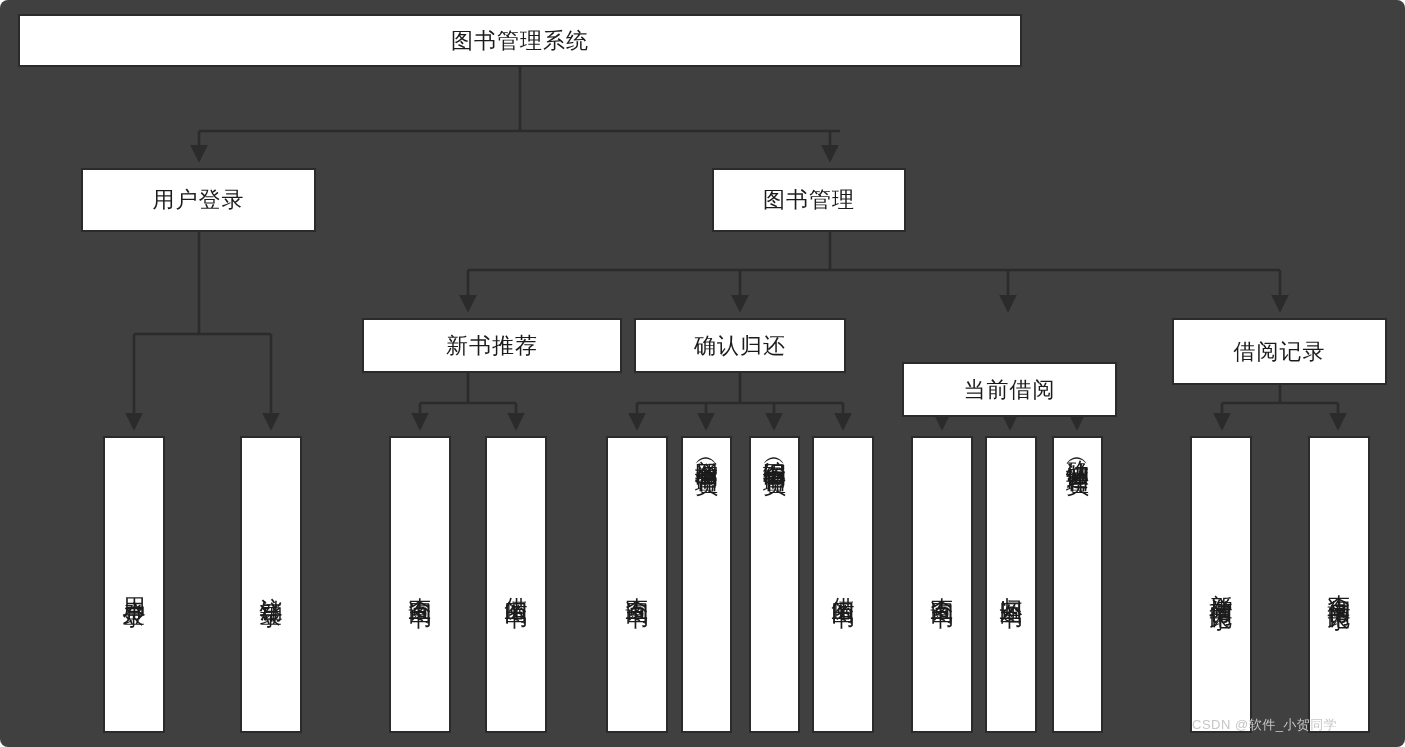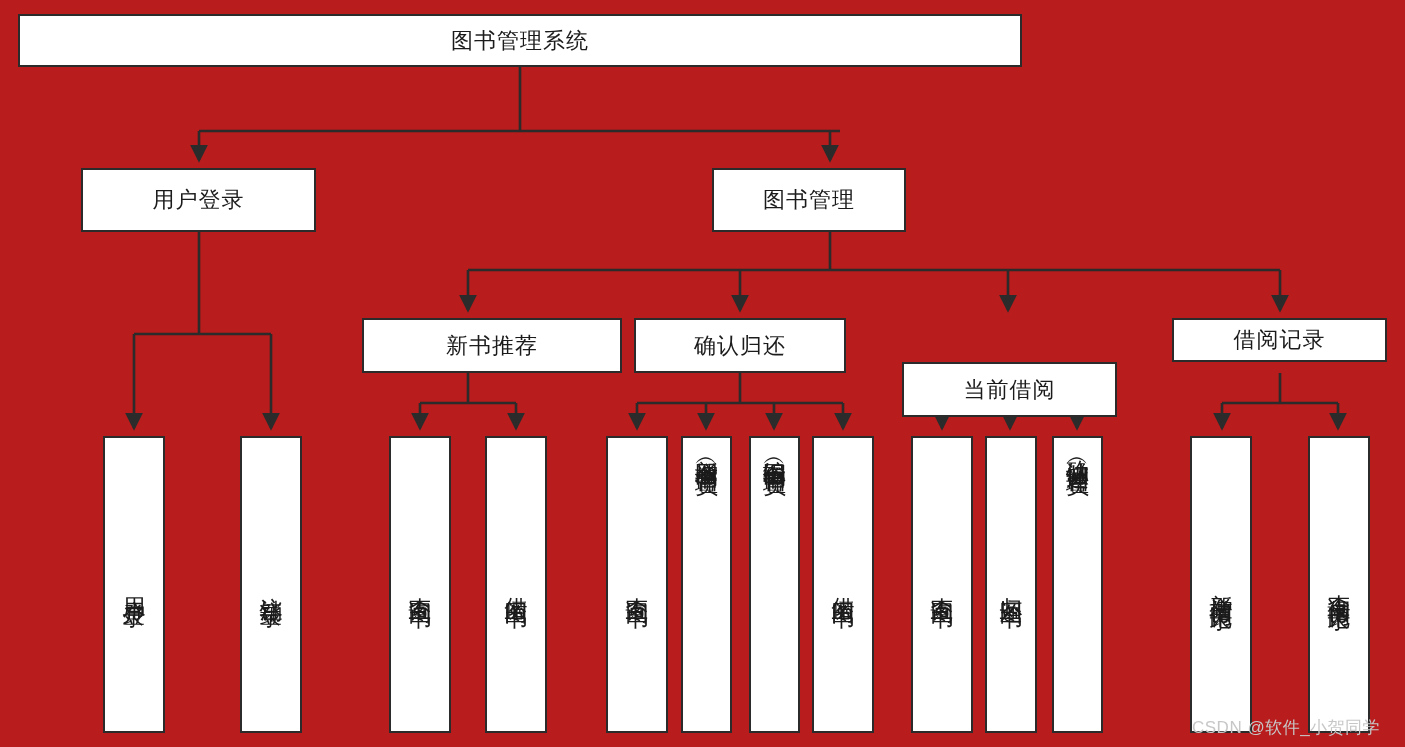--- a/index.html
+++ b/index.html
@@ -8,22 +8,23 @@
     padding: 0;
     background: #ffffff;
   }
   body {
     font-family: "Liberation Sans", "DejaVu Sans", sans-serif;
   }
   #canvas {
     position: relative;
     width: 1405px;
     height: 747px;
-    background: #b91c1c;
+    background: #404040;
     overflow: hidden;
+    border-radius: 8px;
   }
   #edges {
     position: absolute;
     left: 0;
     top: 0;
     width: 1405px;
     height: 747px;
   }
   .node {
     position: absolute;
@@ -65,21 +66,21 @@
   }
   .node.vertical.tall .label {
     letter-spacing: 2px;
   }
   .node.vertical.center {
     align-items: center;
     padding-top: 0;
   }
   .watermark {
     position: absolute;
-    font-size: 17px;
+    font-size: 13px;
     color: #c7c7c7;
     letter-spacing: 0.5px;
     z-index: 5;
     white-space: nowrap;
   }
 </style>
 </head>
 <body>
 
 <div id="canvas">
@@ -147,21 +148,21 @@
 
   <div class="node horizontal" style="left:362px; top:318px; width:260px; height:55px;">
     <span class="label">新书推荐</span>
   </div>
   <div class="node horizontal" style="left:634px; top:318px; width:212px; height:55px;">
     <span class="label">确认归还</span>
   </div>
   <div class="node horizontal" style="left:902px; top:318px; width:215px; height:55px;margin-top:44px;">
     <span class="label">当前借阅</span>
   </div>
-  <div class="node horizontal" style="left:1172px; top:318px; width:215px; height:44px;justify-content:center;">
+  <div class="node horizontal" style="left:1172px; top:318px; width:215px; height:67px;justify-content:center;">
     <span class="label">借阅记录</span>
   </div>
 
   <div class="node vertical center" style="left:103px; top:436px; width:62px; height:297px;">
     <span class="label">用户登录</span>
   </div>
   <div class="node vertical center" style="left:240px; top:436px; width:62px; height:297px;">
     <span class="label">注销登录</span>
   </div>
 

